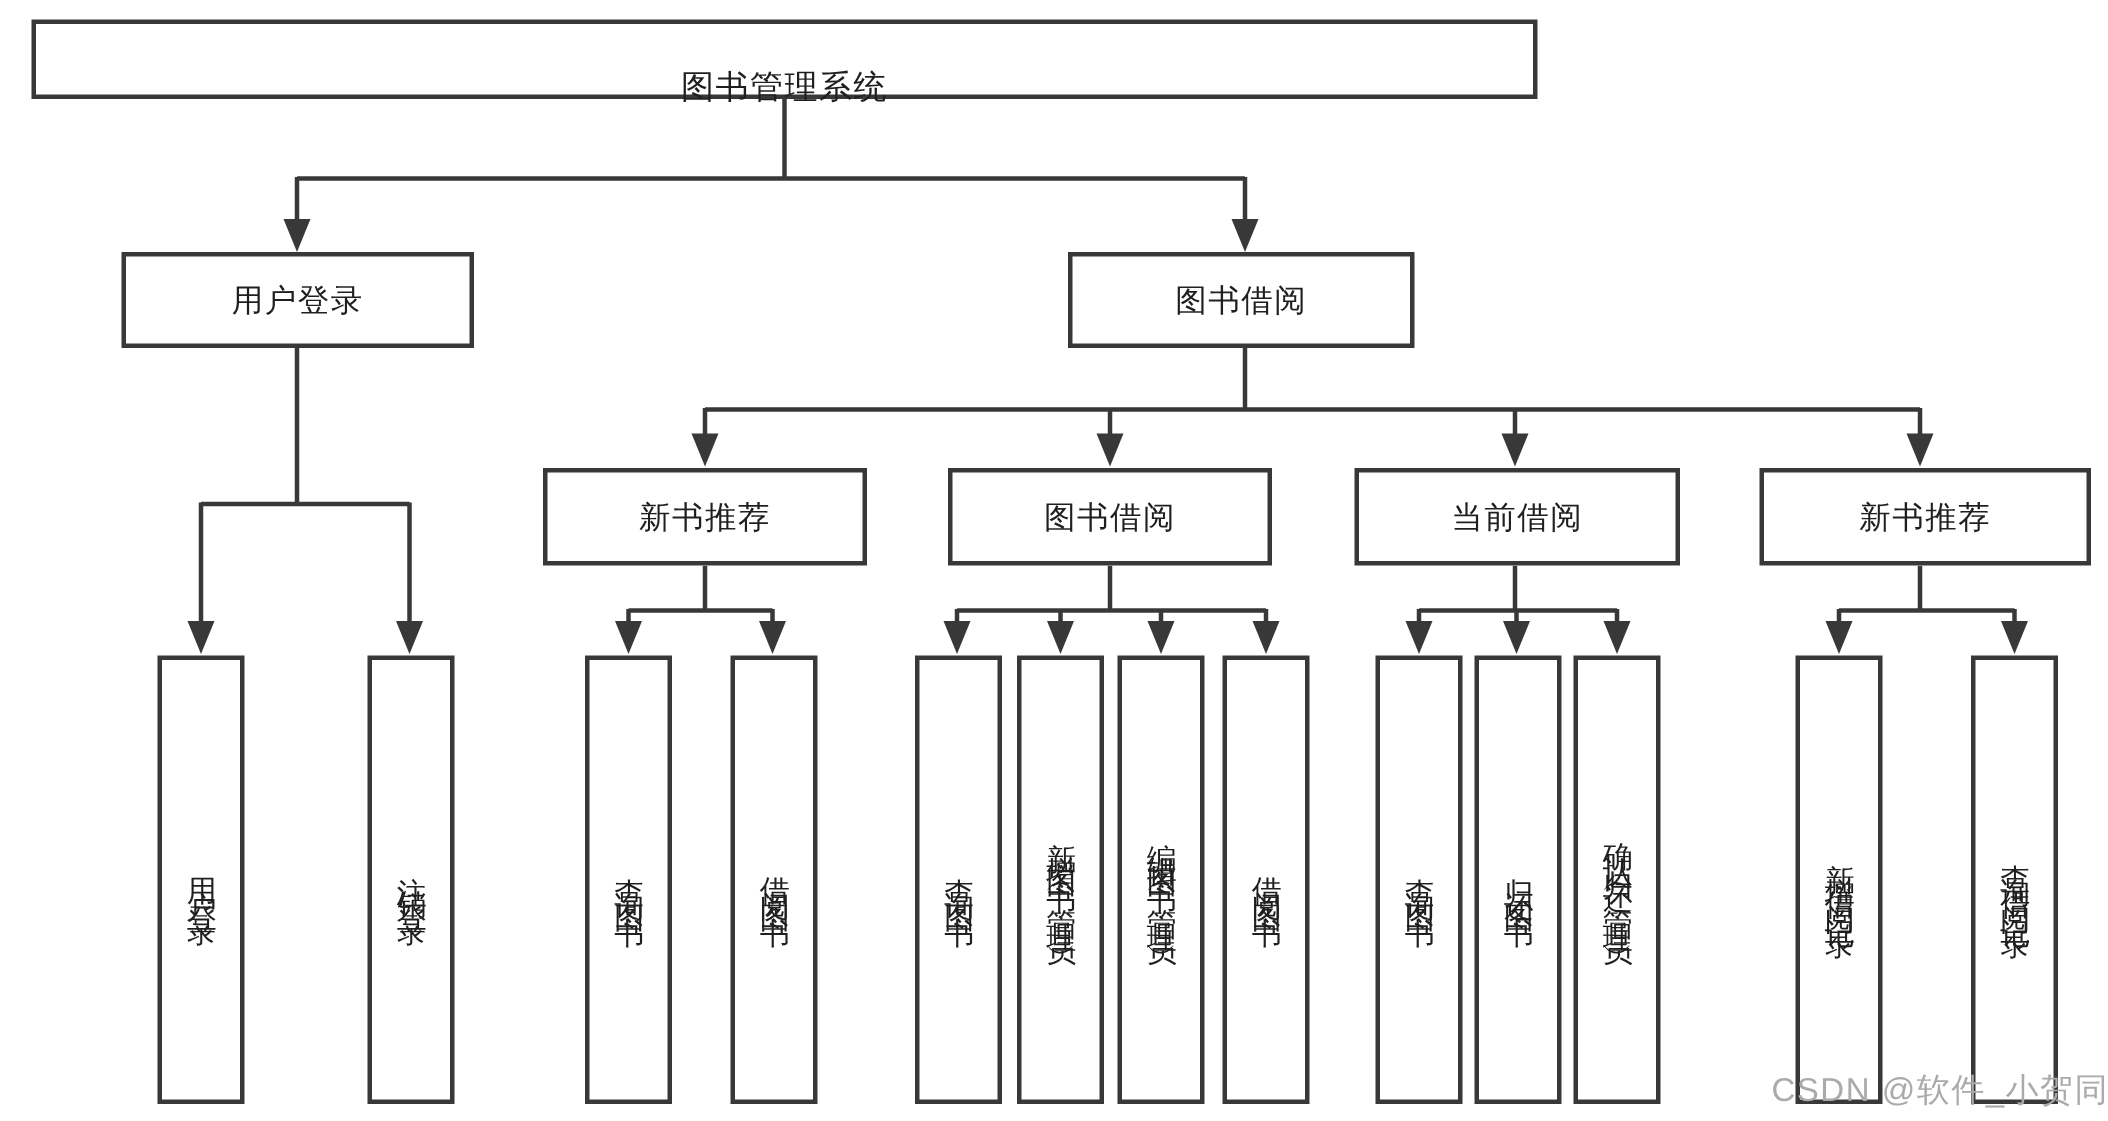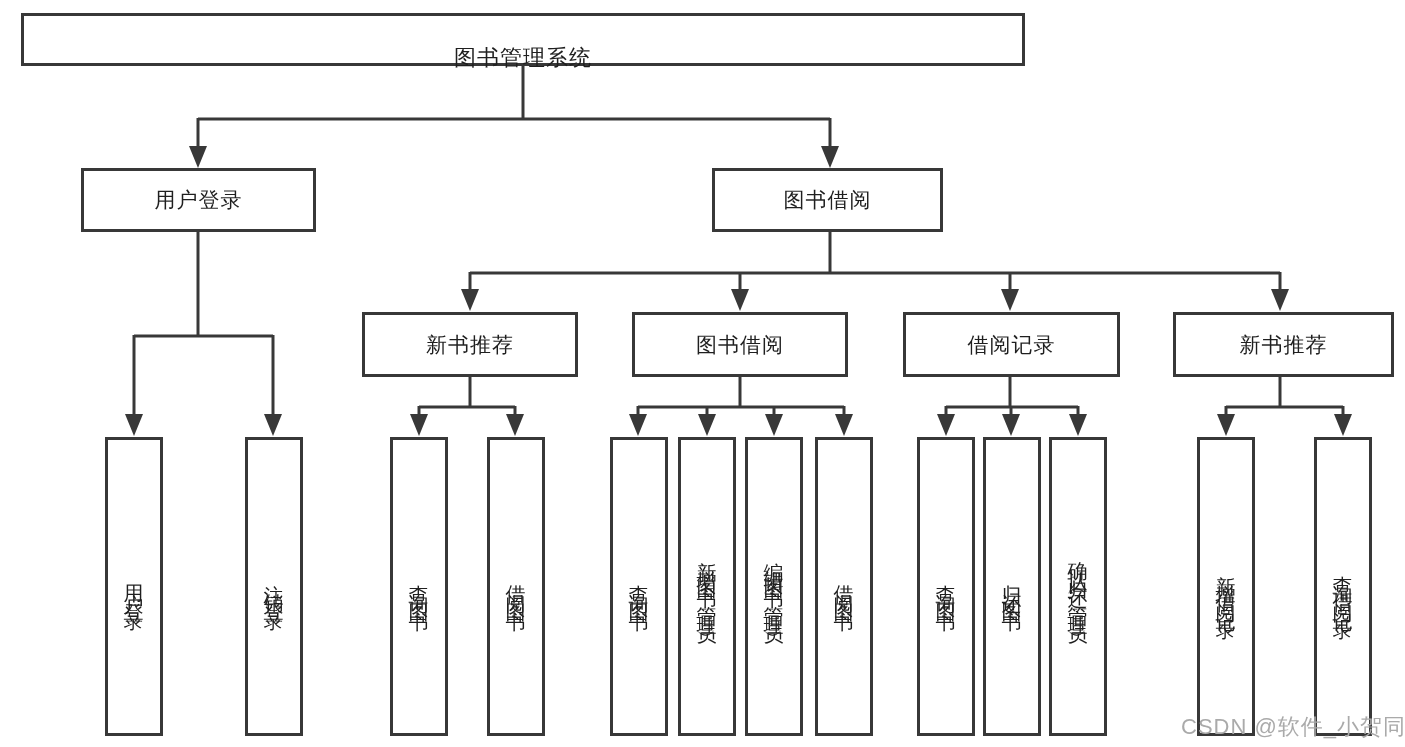--- a/index.html
+++ b/index.html
@@ -152,21 +152,21 @@
     <span>图书借阅</span>
   </div>
 
   <div class="node hbox" style="left:362px; top:312px; width:216px; height:65px;">
     <span>新书推荐</span>
   </div>
   <div class="node hbox" style="left:632px; top:312px; width:216px; height:65px;">
     <span>图书借阅</span>
   </div>
   <div class="node hbox" style="left:903px; top:312px; width:217px; height:65px;">
-    <span>借阅记录</span>
+    <span>当前借阅</span>
   </div>
   <div class="node hbox" style="left:1173px; top:312px; width:221px; height:65px;">
     <span>新书推荐</span>
   </div>
 
   <div class="node vbox" style="left:105px;">
     <span>用户登录</span>
   </div>
   <div class="node vbox" style="left:245px;">
     <span>注销登录</span>

